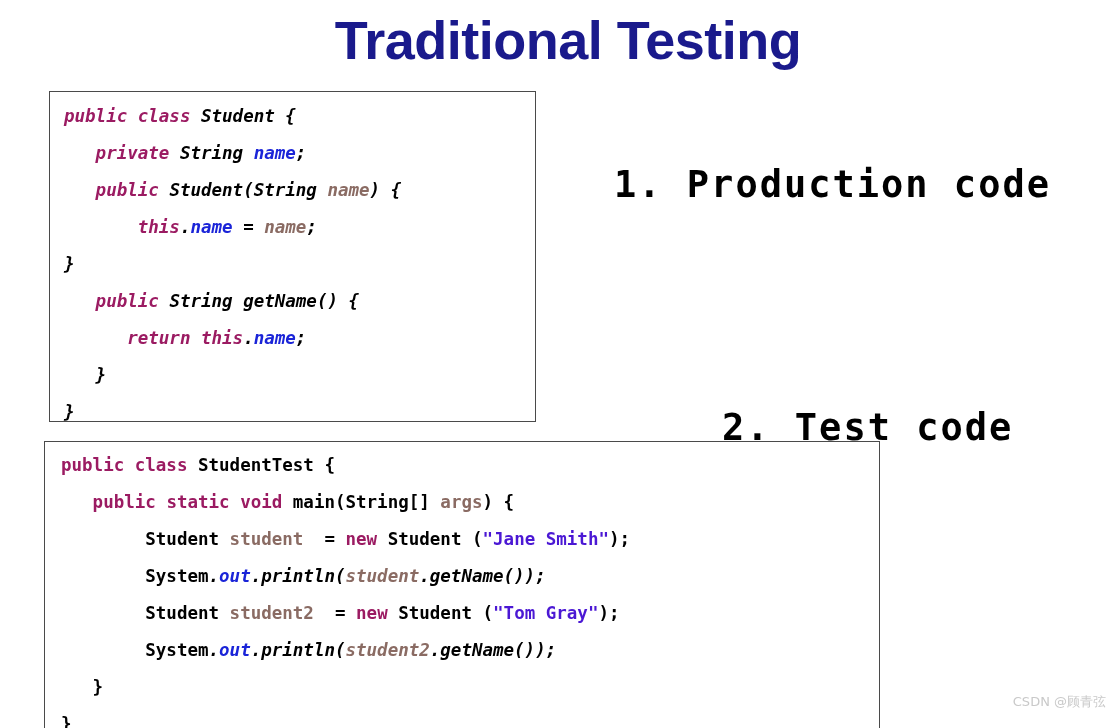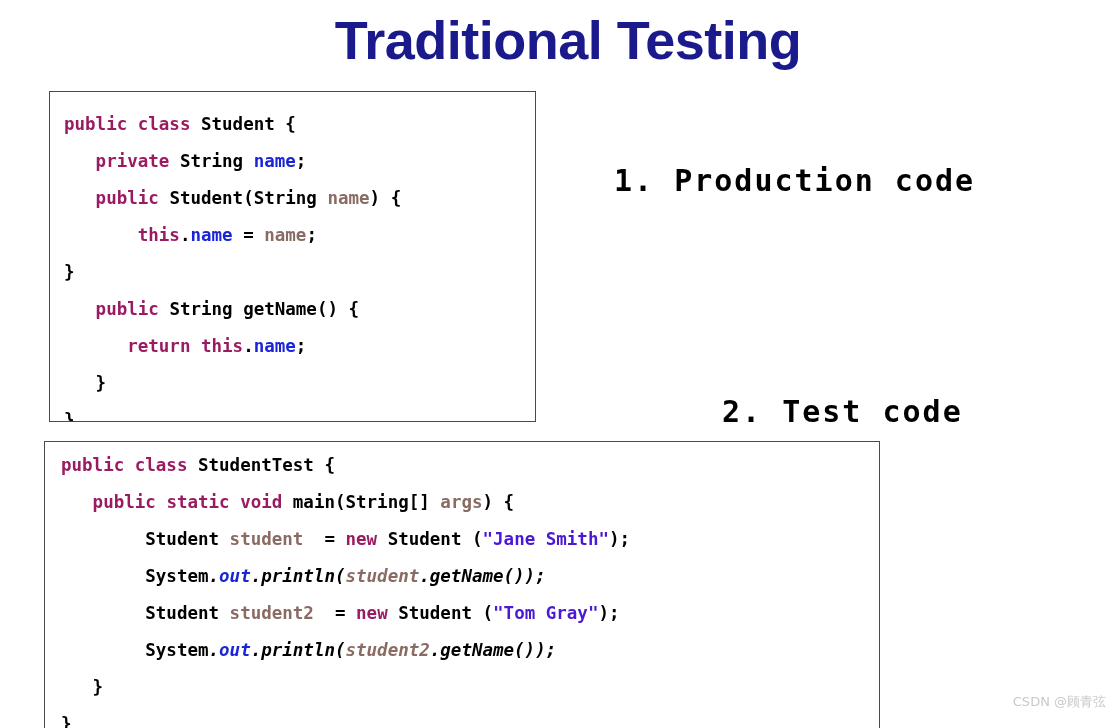--- a/index.html
+++ b/index.html
@@ -43,21 +43,22 @@
     font-weight: bold;
     line-height: 37px;
     color: #000000;
     white-space: pre;
   }
   #production-code-box {
     left: 49px;
     top: 91px;
     width: 487px;
     height: 331px;
-    padding: 14px 0 0 14px;
+    padding: 6px 0 0 14px;
+    font-style: italic;
   }
   #test-code-box {
     left: 44px;
     top: 441px;
     width: 836px;
     height: 290px;
     padding: 5px 0 0 16px;
   }
   .code-line {
     display: block;
@@ -72,27 +73,27 @@
   .tok-param   { color: #8a6b63; }          
   .tok-str     { color: #4b18d4; }          
   .tok-plain   { color: #000000; }
   .italic      { font-style: italic; }
 
   
   .note {
     position: absolute;
     font-family: "DejaVu Sans Mono", "Liberation Mono", monospace;
     font-weight: bold;
-    font-size: 30px;
+    font-size: 37px;
     letter-spacing: 2px;
     color: #000000;
     white-space: pre;
   }
   #note-production { left: 614px; top: 163px; }
-  #note-test       { left: 722px; top: 394px; }
+  #note-test       { left: 722px; top: 406px; }
 
   
   #watermark {
     position: absolute;
     right: 10px;
     bottom: 17px;
     font-family: "DejaVu Sans", sans-serif;
     font-size: 13px;
     color: #c9c9c9;
     white-space: nowrap;

